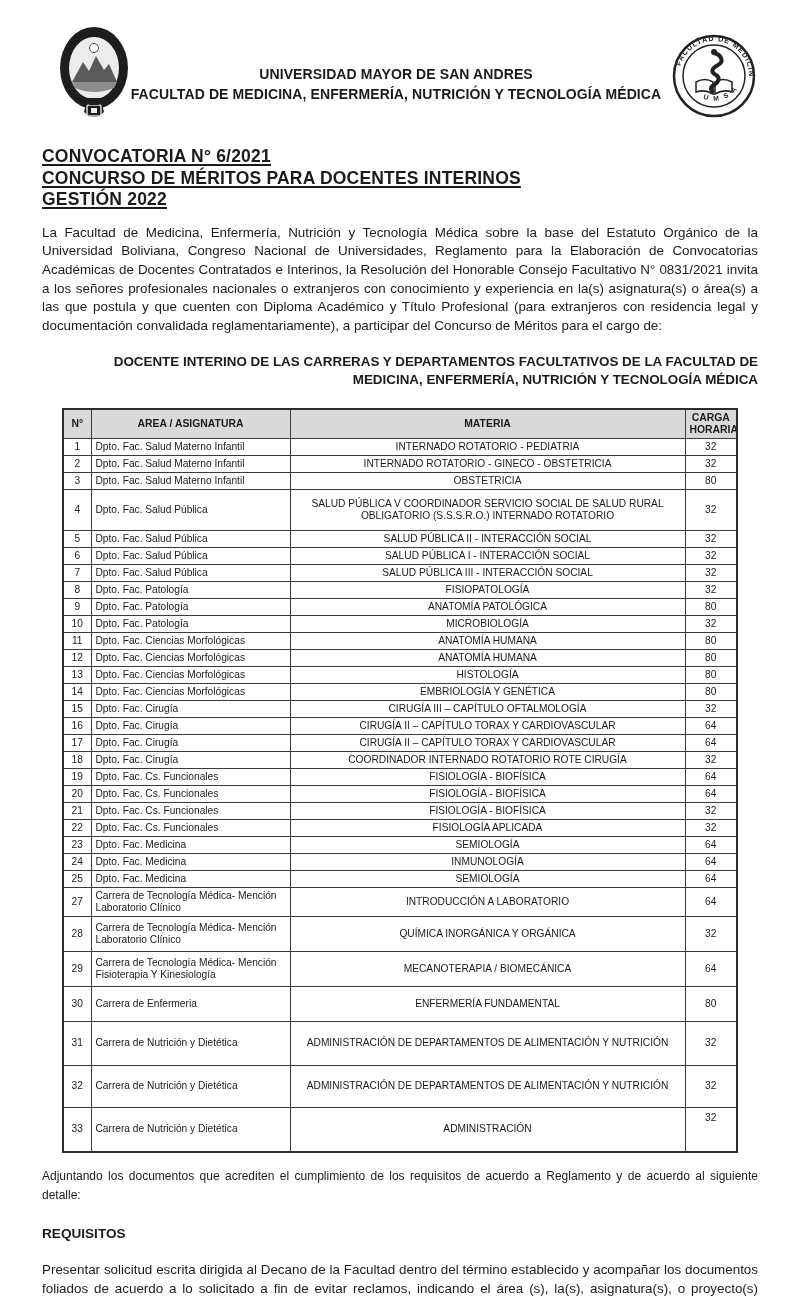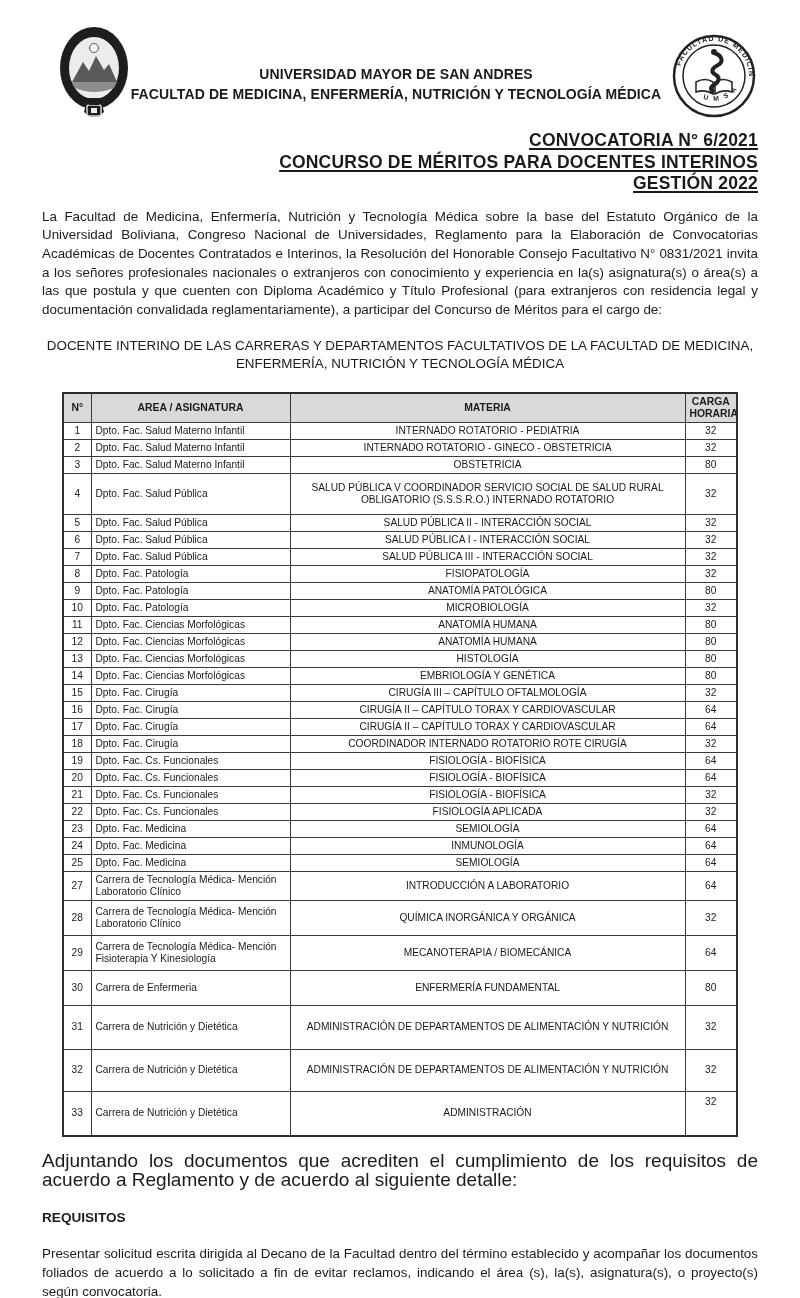--- a/index.html
+++ b/index.html
@@ -29,42 +29,42 @@
   }
   .letterhead .seal-left{width:84px;flex:0 0 84px;padding-left:14px;}
   .letterhead .seal-right{width:92px;flex:0 0 92px;display:flex;justify-content:flex-end;}
   .letterhead .head-text{
     flex:1;text-align:center;
     font-weight:700;font-size:14px;line-height:20px;
     padding-top:16px;letter-spacing:.1px;
   }
 
   
-  .title-block{text-align:right;margin-top:4px;}
+  .title-block{text-align:left;margin-top:20px;}
   .title-block div{
     font-weight:700;font-size:17.5px;line-height:21.5px;
     text-decoration:underline;
     text-decoration-thickness:2px;
     text-underline-offset:2px;
     letter-spacing:.2px;
   }
 
   
   .intro{
     margin-top:13px;
     font-size:13.4px;line-height:18.7px;
     text-align:justify;
   }
   .intro b{font-weight:400;}
 
   
   .table-heading{
     margin-top:17px;
-    text-align:center;
-    font-weight:400;font-size:13.4px;line-height:18px;
+    text-align:right;
+    font-weight:700;font-size:13.4px;line-height:18px;
   }
 
   
   table.conv{
     border-collapse:collapse;
     margin:19px auto 0 auto;
     width:674px;
     table-layout:fixed;
     font-size:10.2px;line-height:12px;
     border:2px solid #2d2d2d;
@@ -94,21 +94,21 @@
   table.conv tbody tr:nth-child(4){height:41px;}
   table.conv tbody tr:nth-child(n+27):nth-child(-n+29){height:35px;}
   table.conv tbody tr:nth-child(30){height:44px;padding-left:24px;}
   table.conv tbody tr:nth-child(31){height:42px;padding-left:32px;}
   table.conv tbody tr:nth-child(n+32){height:45px;}
   table.conv tbody tr:nth-child(n+32) td.c-carga{vertical-align:top;padding-top:4px;}
 
   
   .closing-1{
     margin-top:14px;
-    font-size:19px;line-height:19px;
+    font-size:12px;line-height:19px;
     text-align:justify;
   }
   .req-heading{
     margin-top:21px;
     font-weight:700;font-size:13.6px;
   }
   .closing-2{
     margin-top:19px;
     font-size:13.4px;line-height:19px;
     text-align:justify;

